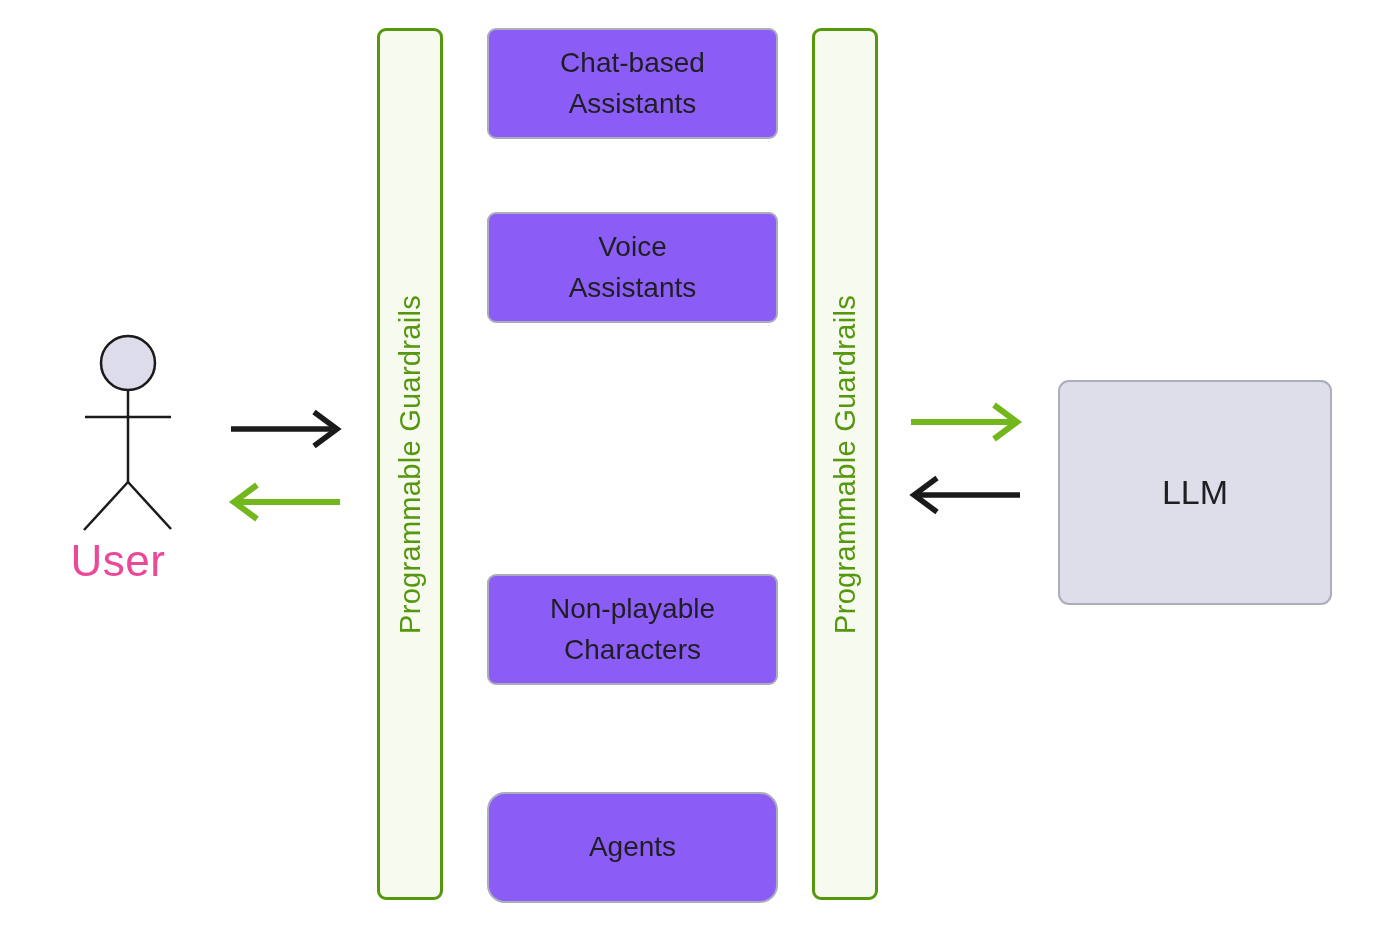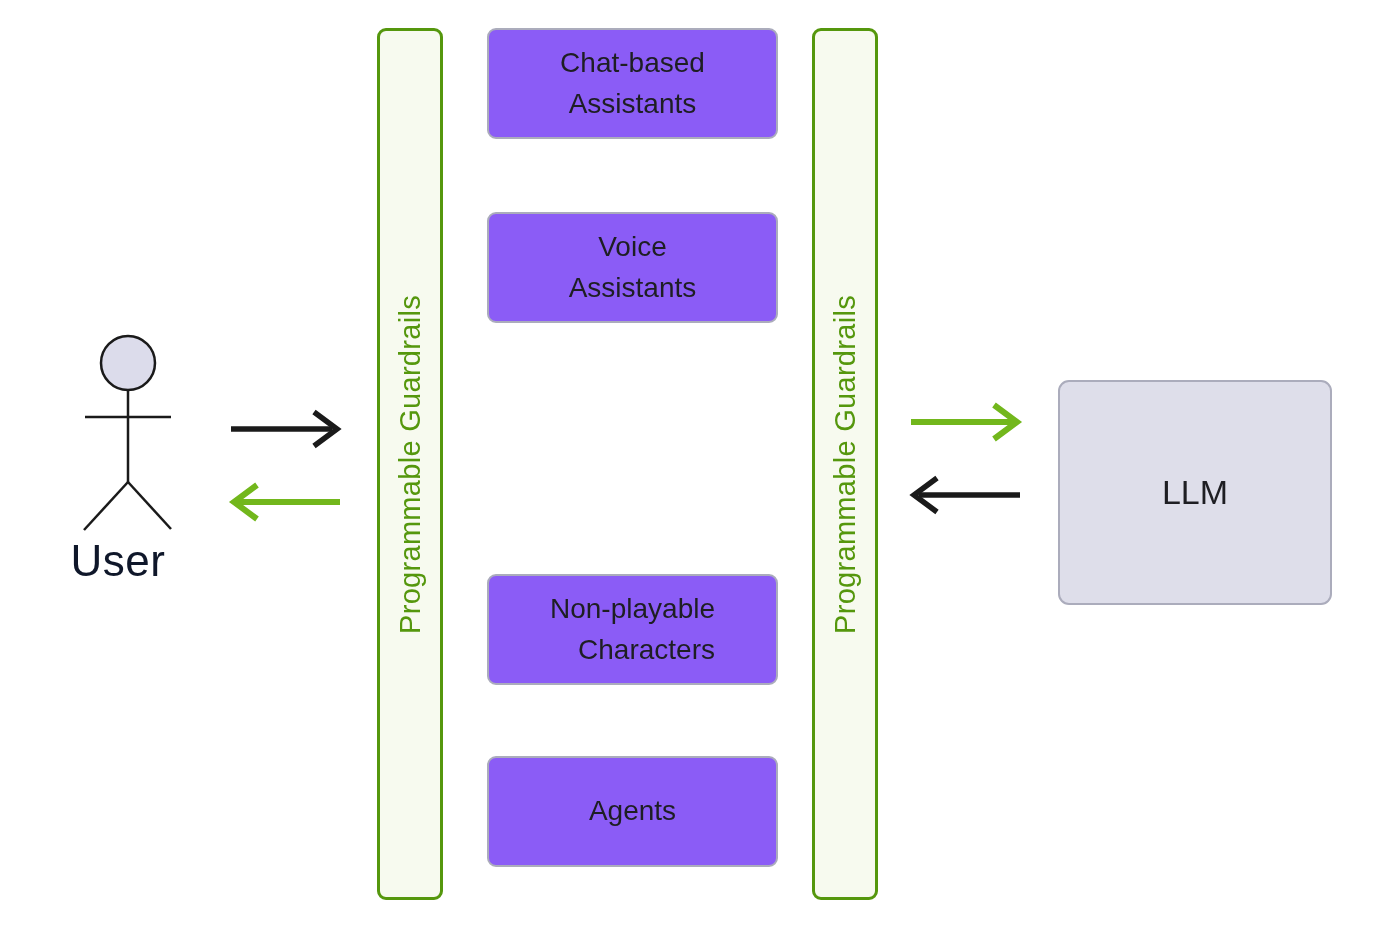--- a/index.html
+++ b/index.html
@@ -15,21 +15,21 @@
   }
 
   .abs { position: absolute; }
 
   
   .user-label {
     left: 30px; top: 536px; width: 176px;
     text-align: center;
     font-size: 44px;
     font-weight: 500;
-    color: #0f172a;
+    color: #ec4899;
     letter-spacing: 0.5px;
   }
 
   
   .guardrail {
     top: 28px;
     width: 66px;
     height: 872px;
     background: #f7faef;
     border: 3px solid #55970d;
@@ -61,22 +61,22 @@
     justify-content: center;
     text-align: center;
     font-size: 28px;
     line-height: 1.45;
     color: #1e1e23;
     white-space: pre-line;
   }
   .app-box.b0 { top: 28px; }
   .app-box.b1 { top: 212px; }
   .app-box.b2 { top: 392px; }
-  .app-box.b3 { top: 574px; text-align: right; }
-  .app-box.b4 { top: 756px; }
+  .app-box.b3 { top: 574px; }
+  .app-box.b4 { top: 792px; border-radius: 18px; }
 
   
   .llm-box {
     left: 1058px; top: 352px;
     width: 274px; height: 225px;
     background: #dedeea;
     border: 2.5px solid #abacbc;
     border-radius: 11px;
     display: flex;
     align-items: center;

